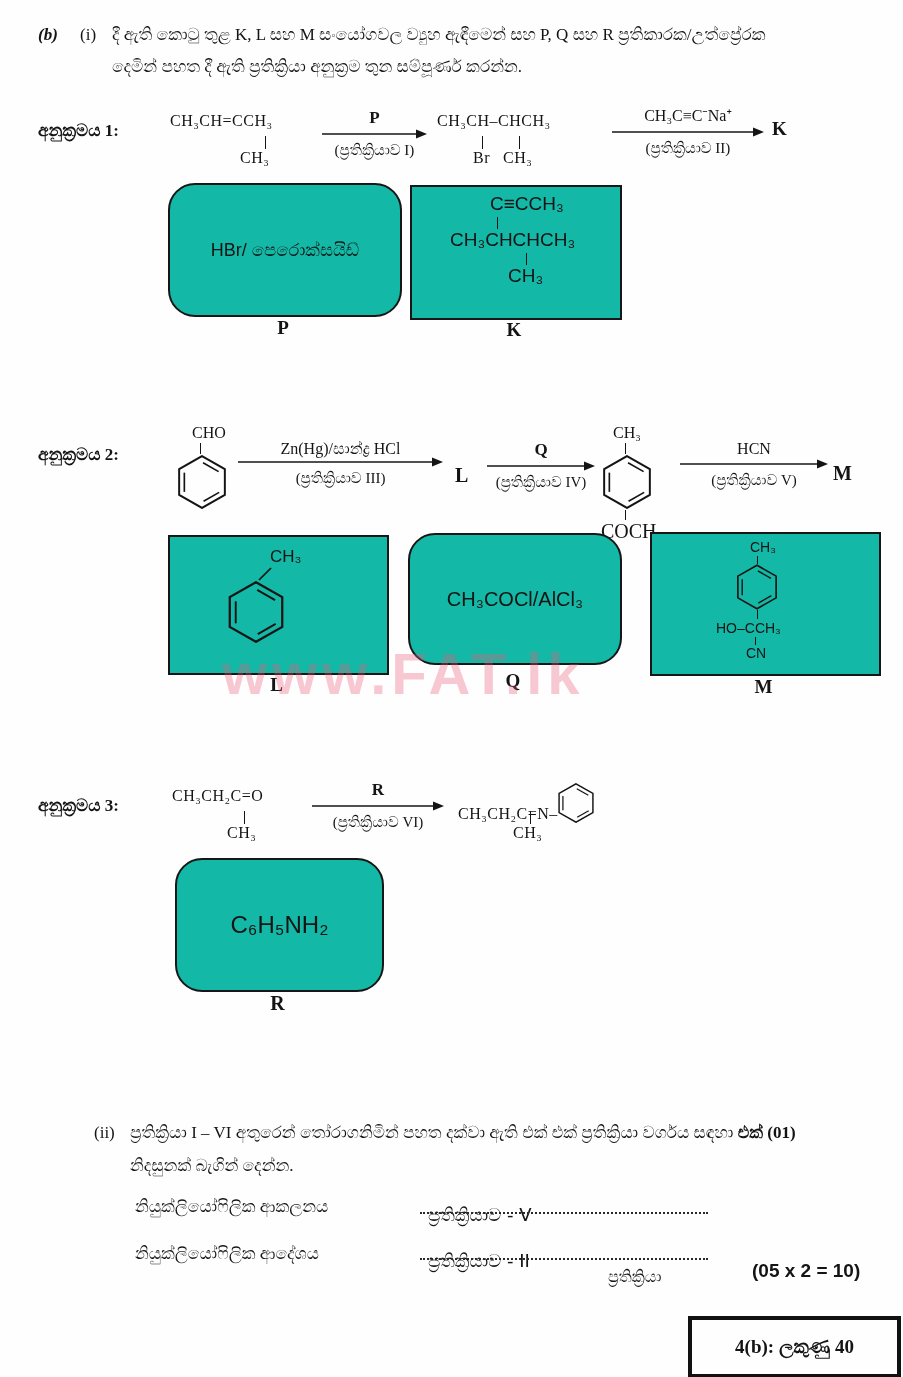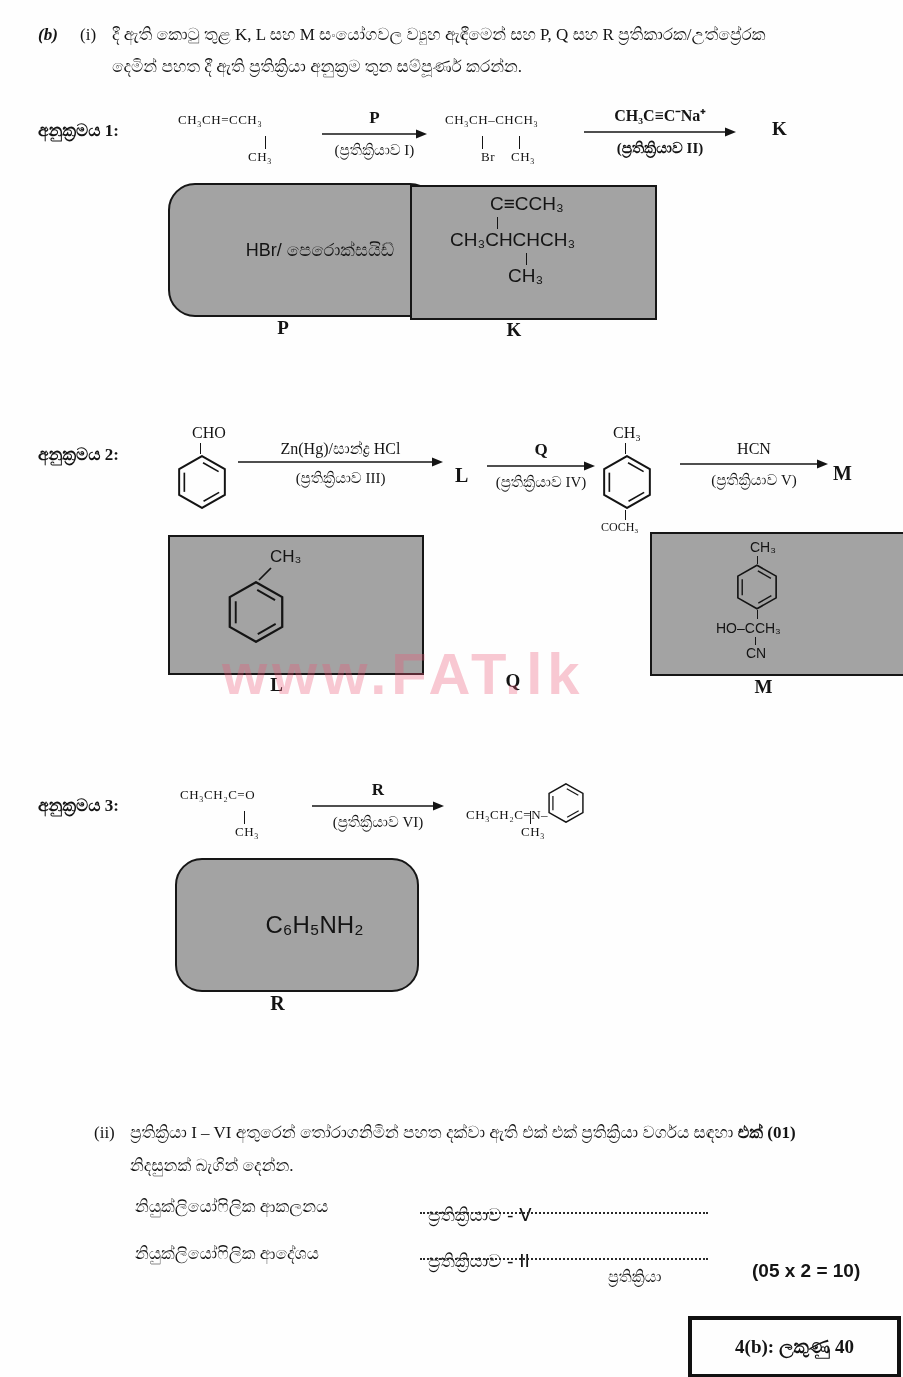--- a/index.html
+++ b/index.html
@@ -3,23 +3,23 @@
 <meta charset="utf-8">
 <style>
   html,body{margin:0;padding:0;background:#e8e8e8;}
   #page{position:relative;width:903px;height:1377px;background:#fefefe;margin:0 auto;
         font-family:"Liberation Serif", serif;color:#141414;overflow:hidden;}
   .abs{position:absolute;}
   .serif{font-family:"Liberation Serif", serif;}
   .sans{font-family:"Liberation Sans", sans-serif;}
   .bold{font-weight:bold;}
   .sin{font-size:17px;line-height:1.35;}
-  .formula{font-size:13px;white-space:nowrap;letter-spacing:0.5px;margin-left:8px;}
+  .formula{font-size:16px;white-space:nowrap;letter-spacing:0.5px;}
   .bond-v{position:absolute;width:0;border-left:1.7px solid #141414;}
-  .chem-box{position:absolute;border:2.2px solid #161616;background:#a3a3a3;padding-left:35px;}
+  .chem-box{position:absolute;border:2.2px solid #161616;background:#14b8a6;}
   .box-label{position:absolute;text-align:center;font-weight:bold;font-size:19px;font-family:"Liberation Serif",serif;}
   .arrow{position:absolute;display:flex;flex-direction:column;align-items:center;}
   .arr-above{font-size:16px;white-space:nowrap;margin-bottom:0px;}
   .arr-below{font-size:15px;white-space:nowrap;margin-top:2px;}
   .center-flex{display:flex;align-items:center;justify-content:center;border-radius:27px;}
   .struct{position:absolute;}
   .watermark{position:absolute;font-family:"Liberation Sans",sans-serif;font-weight:bold;
              font-size:58px;letter-spacing:5px;color:rgba(236,88,118,0.32);z-index:6;pointer-events:none;white-space:nowrap;}
   .dotline{position:absolute;border-top:2.4px dotted #2a2a2a;height:0;}
   .answer-hand{position:absolute;font-family:"DejaVu Sans",sans-serif;font-size:18px;white-space:nowrap;margin-top:24px;}
@@ -55,21 +55,21 @@
   </div>
 
   <div class="struct" style="left:437px;top:112px;width:140px;height:62px;">
     <div class="serif formula">CH₃CH–CHCH₃</div>
     <div class="bond-v" style="left:45px;top:24px;height:13px;"></div>
     <div class="serif formula abs" style="left:36px;top:37px;">Br</div>
     <div class="bond-v" style="left:82px;top:24px;height:13px;"></div>
     <div class="serif formula abs" style="left:66px;top:37px;">CH₃</div>
   </div>
 
-  <div class="arrow" style="left:584px;top:104px;width:152px;font-weight:bold;">
+  <div class="arrow" style="left:612px;top:104px;width:152px;">
     <div class="arr-above serif">CH₃C≡C⁻Na⁺</div>
     <svg width="152" height="12">
         <line x1="0" y1="6" x2="143" y2="6" stroke="#141414" stroke-width="1.6"></line>
         <polygon points="141,1.5 152,6 141,10.5" fill="#141414"></polygon>
       </svg>
     <div class="arr-below serif">(ප්‍රතික්‍රියාව II)</div>
   </div>
 
   <div class="abs serif bold" style="left:772px;top:118px;font-size:19px;">K</div>
 
@@ -127,21 +127,21 @@
     <div class="bond-v" style="left:24px;top:19px;height:11px;"></div>
     <span class="abs" style="left: 2px; top: 31px; display: inline-block;">
         <svg viewBox="0 0 46 52" xmlns="http://www.w3.org/2000/svg" width="48" height="54">
           <polygon points="23,1 45,13.5 45,38.5 23,51 1,38.5 1,13.5" fill="none" stroke="#141414" stroke-width="1.9"></polygon>
           <line x1="24" y1="7.5" x2="39" y2="16" stroke="#141414" stroke-width="1.6"></line>
           <line x1="39.5" y1="36" x2="24.5" y2="44.5" stroke="#141414" stroke-width="1.6"></line>
           <line x1="6" y1="17" x2="6" y2="35.5" stroke="#141414" stroke-width="1.6"></line>
         </svg>
       </span>
     <div class="bond-v" style="left:24px;top:86px;height:10px;"></div>
-    <div class="serif abs" style="left:0;top:96px;font-size:12px;">COCH₃</div>
+    <div class="serif abs" style="left:0;top:96px;font-size:20px;">COCH₃</div>
   </div>
 
   <div class="arrow" style="left:680px;top:440px;width:148px;">
     <div class="arr-above serif">HCN</div>
     <svg width="148" height="12">
         <line x1="0" y1="6" x2="139" y2="6" stroke="#141414" stroke-width="1.6"></line>
         <polygon points="137,1.5 148,6 137,10.5" fill="#141414"></polygon>
       </svg>
     <div class="arr-below serif">(ප්‍රතික්‍රියාව V)</div>
   </div>
@@ -157,20 +157,23 @@
         <svg viewBox="0 0 46 52" xmlns="http://www.w3.org/2000/svg" width="56" height="62">
           <polygon points="23,1 45,13.5 45,38.5 23,51 1,38.5 1,13.5" fill="none" stroke="#141414" stroke-width="1.9"></polygon>
           <line x1="24" y1="7.5" x2="39" y2="16" stroke="#141414" stroke-width="1.6"></line>
           <line x1="39.5" y1="36" x2="24.5" y2="44.5" stroke="#141414" stroke-width="1.6"></line>
           <line x1="6" y1="17" x2="6" y2="35.5" stroke="#141414" stroke-width="1.6"></line>
         </svg>
       </span>
   </div>
   <div class="box-label" style="left:168px;top:674px;width:217px;">L</div>
 
+  <div class="chem-box center-flex" style="left:408px;top:533px;width:210px;height:128px;">
+    <div class="sans" style="font-size:20px;">CH₃COCl/AlCl₃</div>
+  </div>
   <div class="box-label" style="left:408px;top:670px;width:210px;">Q</div>
 
   <div class="chem-box" style="left:650px;top:532px;width:227px;height:140px;">
     <div class="sans abs" style="left:98px;top:5px;font-size:14px;">CH₃</div>
     <div class="bond-v" style="left:105px;top:22px;height:8px;"></div>
     <span class="abs" style="left: 85px; top: 30px; display: inline-block;">
         <svg viewBox="0 0 46 52" xmlns="http://www.w3.org/2000/svg" width="40" height="46">
           <polygon points="23,1 45,13.5 45,38.5 23,51 1,38.5 1,13.5" fill="none" stroke="#141414" stroke-width="1.9"></polygon>
           <line x1="24" y1="7.5" x2="39" y2="16" stroke="#141414" stroke-width="1.6"></line>
           <line x1="39.5" y1="36" x2="24.5" y2="44.5" stroke="#141414" stroke-width="1.6"></line>

